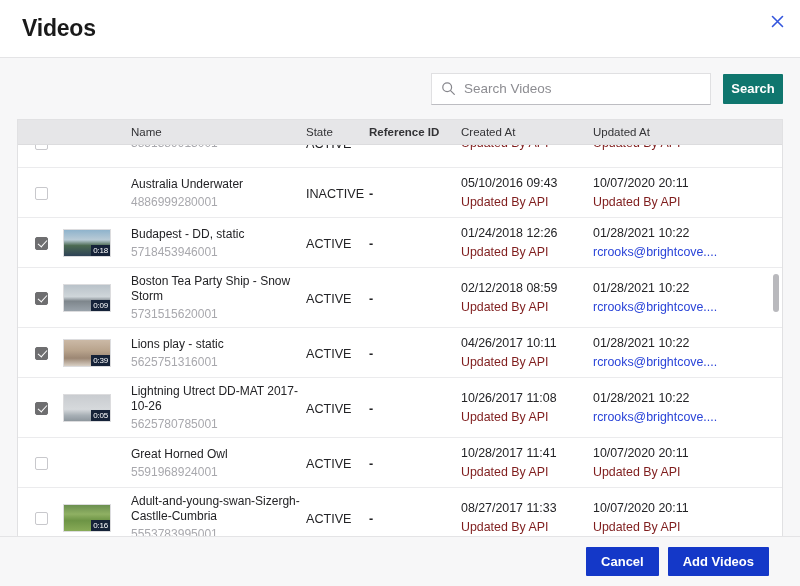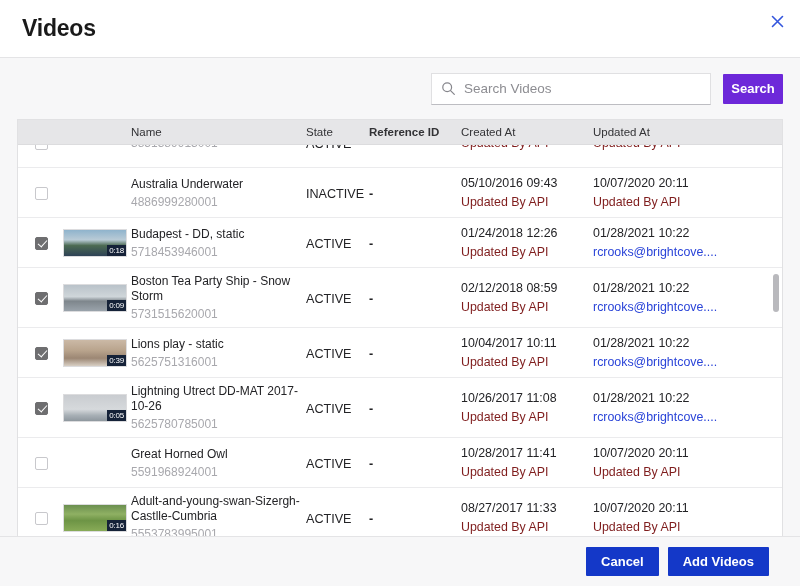--- a/index.html
+++ b/index.html
@@ -88,21 +88,21 @@
     flex: 1 1 auto;
     font-family: "Liberation Sans", sans-serif;
     font-size: 13.5px;
     color: #2a2a2a;
     background: transparent;
     padding: 0;
   }
   .search-input::placeholder { color: #8d8d92; }
   .search-button {
     width: 60px; height: 30px;
-    background: #6d28d9;
+    background: #0f766e;
     color: #ffffff;
     border: none;
     font-family: "Liberation Sans", sans-serif;
     font-size: 13px;
     font-weight: bold;
     cursor: pointer;
     border-radius: 1px;
   }
 
   
@@ -180,21 +180,21 @@
     position: absolute;
     left: 3.5px; top: 0.5px;
     width: 4px; height: 8px;
     border: solid #ffffff;
     border-width: 0 1.7px 1.7px 0;
     transform: rotate(42deg);
   }
 
   
   .thumb {
-    width: 64px; height: 28px;
+    width: 48px; height: 28px;
     position: relative;
     border: 1px solid #dcdcde;
     overflow: hidden;
     background: #cfd4d8;
   }
   .thumb .img { position: absolute; inset: 0; }
   .thumb .dur {
     position: absolute;
     right: 0; bottom: 0;
     background: #152238;
@@ -422,21 +422,21 @@
               <div class="col-name">
                 <div class="name-cell">
                   <div class="name-title">Lions play - static</div>
                   <div class="name-id">5625751316001</div>
                 </div>
               </div>
               <div class="col-state"><span class="state-text">ACTIVE</span></div>
               <div class="col-ref"><span class="ref-text">-</span></div>
               <div class="col-created">
                 <div class="date-cell">
-                  <div class="date-top">10/04/2017 10:11</div>
+                  <div class="date-top">04/26/2017 10:11</div>
                   <div class="date-sub">Updated By API</div>
                 </div>
               </div>
               <div class="col-updated">
                 <div class="date-cell">
                   <div class="date-top">01/28/2021 10:22</div>
                   <div class="date-sub link">rcrooks@brightcove....</div>
                 </div>
               </div>
             </div>

